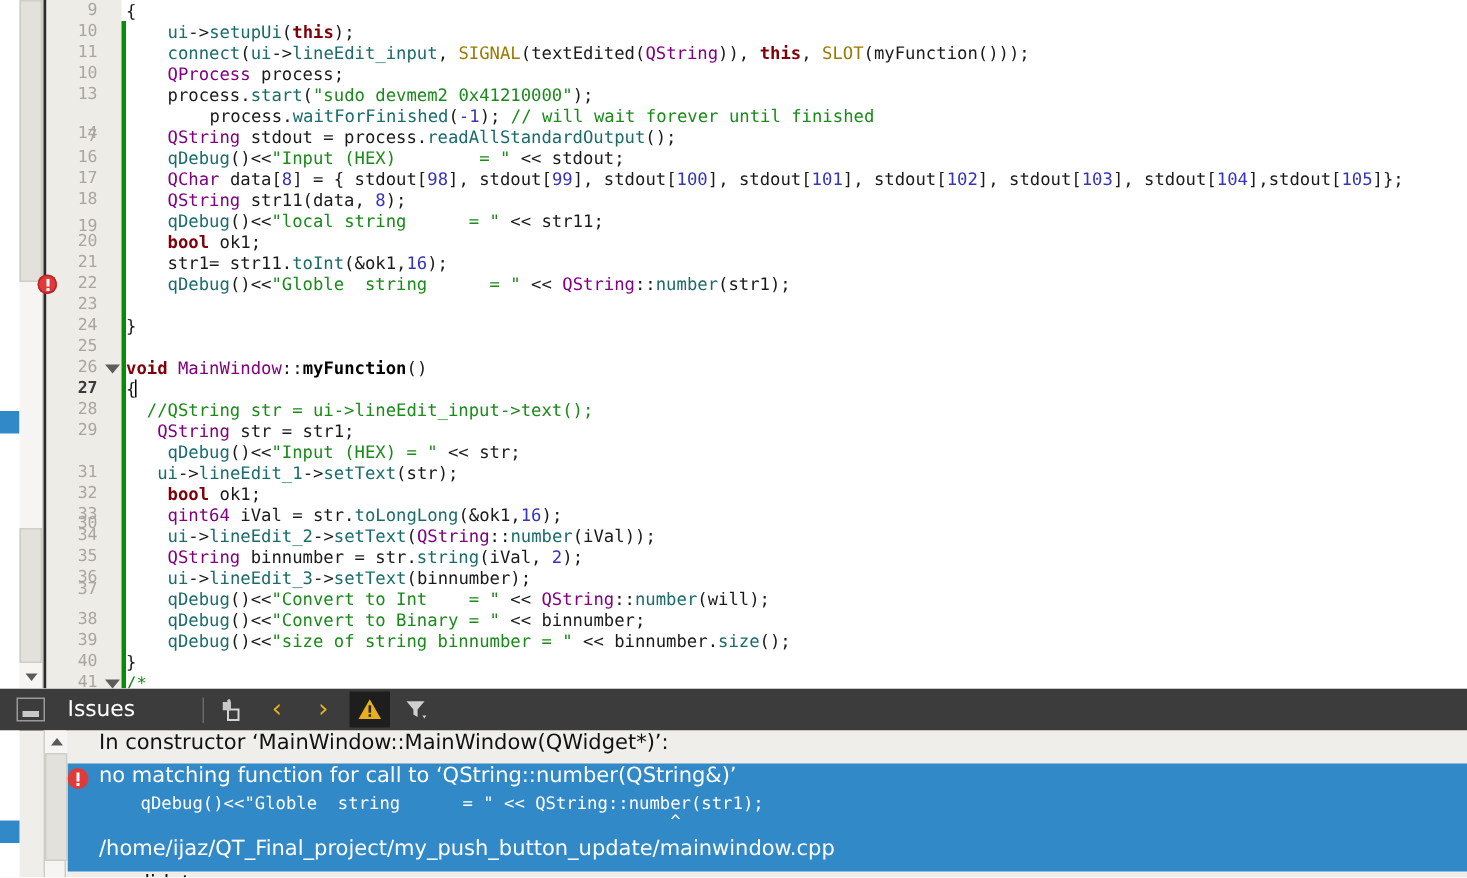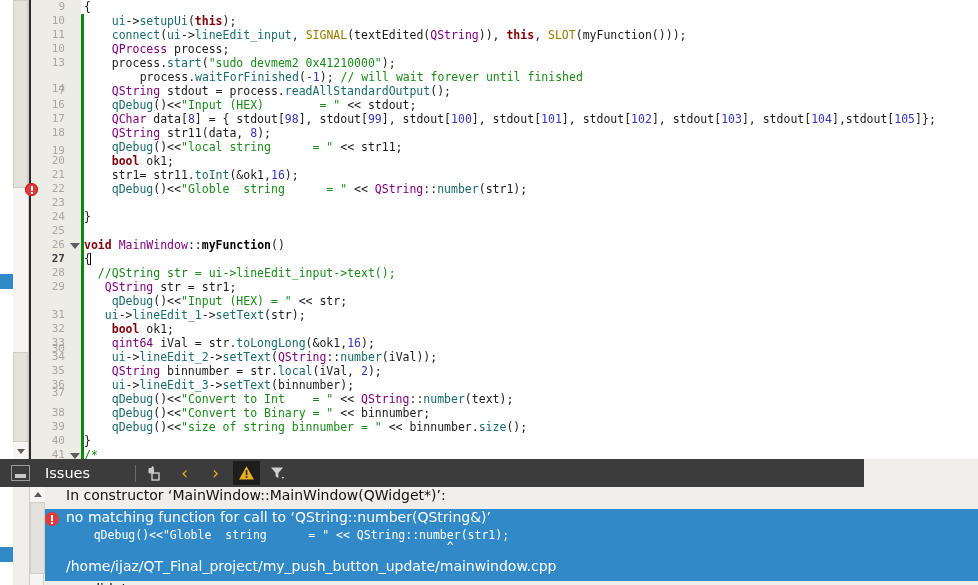--- a/index.html
+++ b/index.html
@@ -207,21 +207,21 @@
     left: 0; top: 459px;
     width: 978px;
     height: 126px;
     background: #f0eeea;
     overflow: hidden;
   }
 
   .issues-header {
     position: absolute;
     left: 0; top: 0;
-    width: 864px;
+    width: 978px;
     height: 28px;
     background: #3c3c3c;
     display: flex;
     align-items: center;
   }
   .panel-toggle {
     width: 19px; height: 16px;
     margin-left: 11px;
     border: 1px solid #9a9a9a;
     box-sizing: border-box;
@@ -417,23 +417,23 @@
         <div class="code-line" style="top: 224px;"></div>
         <div class="code-line" style="top: 238px;"><span class="t-kw">void</span><span class="t-op"> </span><span class="t-type">MainWindow</span><span class="t-op">::</span><span class="t-fndef">myFunction</span><span class="t-op">()</span></div>
         <div class="code-line" style="top: 252px;"><span class="t-op">{</span><span class="caret"></span></div>
         <div class="code-line" style="top: 266px;"><span class="t-op">  </span><span class="t-cmt">//QString str = ui-&gt;lineEdit_input-&gt;text();</span></div>
         <div class="code-line" style="top: 280px;"><span class="t-op">   </span><span class="t-type">QString</span><span class="t-op"> str = str1;</span></div>
         <div class="code-line" style="top: 294px;"><span class="t-op">    </span><span class="t-fn">qDebug</span><span class="t-op">()&lt;&lt;</span><span class="t-str">"Input (HEX) = "</span><span class="t-op"> &lt;&lt; str;</span></div>
         <div class="code-line" style="top: 308px;"><span class="t-op">   </span><span class="t-var">ui</span><span class="t-op">-&gt;</span><span class="t-var">lineEdit_1</span><span class="t-op">-&gt;</span><span class="t-fn">setText</span><span class="t-op">(str);</span></div>
         <div class="code-line" style="top: 322px;"><span class="t-op">    </span><span class="t-kw">bool</span><span class="t-op"> ok1;</span></div>
         <div class="code-line" style="top: 336px;"><span class="t-op">    </span><span class="t-type">qint64</span><span class="t-op"> iVal = str.</span><span class="t-fn">toLongLong</span><span class="t-op">(&amp;ok1,</span><span class="t-num">16</span><span class="t-op">);</span></div>
         <div class="code-line" style="top: 350px;"><span class="t-op">    </span><span class="t-var">ui</span><span class="t-op">-&gt;</span><span class="t-var">lineEdit_2</span><span class="t-op">-&gt;</span><span class="t-fn">setText</span><span class="t-op">(</span><span class="t-type">QString</span><span class="t-op">::</span><span class="t-fn">number</span><span class="t-op">(iVal));</span></div>
-        <div class="code-line" style="top: 364px;"><span class="t-op">    </span><span class="t-type">QString</span><span class="t-op"> binnumber = str.</span><span class="t-fn">local</span><span class="t-op">(iVal, </span><span class="t-num">2</span><span class="t-op">);</span></div>
+        <div class="code-line" style="top: 364px;"><span class="t-op">    </span><span class="t-type">QString</span><span class="t-op"> binnumber = str.</span><span class="t-fn">string</span><span class="t-op">(iVal, </span><span class="t-num">2</span><span class="t-op">);</span></div>
         <div class="code-line" style="top: 378px;"><span class="t-op">    </span><span class="t-var">ui</span><span class="t-op">-&gt;</span><span class="t-var">lineEdit_3</span><span class="t-op">-&gt;</span><span class="t-fn">setText</span><span class="t-op">(binnumber);</span></div>
-        <div class="code-line" style="top: 392px;"><span class="t-op">    </span><span class="t-fn">qDebug</span><span class="t-op">()&lt;&lt;</span><span class="t-str">"Convert to Int    = "</span><span class="t-op"> &lt;&lt; </span><span class="t-type">QString</span><span class="t-op">::</span><span class="t-fn">number</span><span class="t-op">(text);</span></div>
+        <div class="code-line" style="top: 392px;"><span class="t-op">    </span><span class="t-fn">qDebug</span><span class="t-op">()&lt;&lt;</span><span class="t-str">"Convert to Int    = "</span><span class="t-op"> &lt;&lt; </span><span class="t-type">QString</span><span class="t-op">::</span><span class="t-fn">number</span><span class="t-op">(will);</span></div>
         <div class="code-line" style="top: 406px;"><span class="t-op">    </span><span class="t-fn">qDebug</span><span class="t-op">()&lt;&lt;</span><span class="t-str">"Convert to Binary = "</span><span class="t-op"> &lt;&lt; binnumber;</span></div>
         <div class="code-line" style="top: 420px;"><span class="t-op">    </span><span class="t-fn">qDebug</span><span class="t-op">()&lt;&lt;</span><span class="t-str">"size of string binnumber = "</span><span class="t-op"> &lt;&lt; binnumber.</span><span class="t-fn">size</span><span class="t-op">();</span></div>
         <div class="code-line" style="top: 434px;"><span class="t-op">}</span></div>
         <div class="code-line" style="top: 448px;"><span class="t-cmt">/*</span></div>
       </div>
   <div class="err-bullet" style="top: 183px;"></div>
     </div>
 
   <div id="issues-panel">
 

